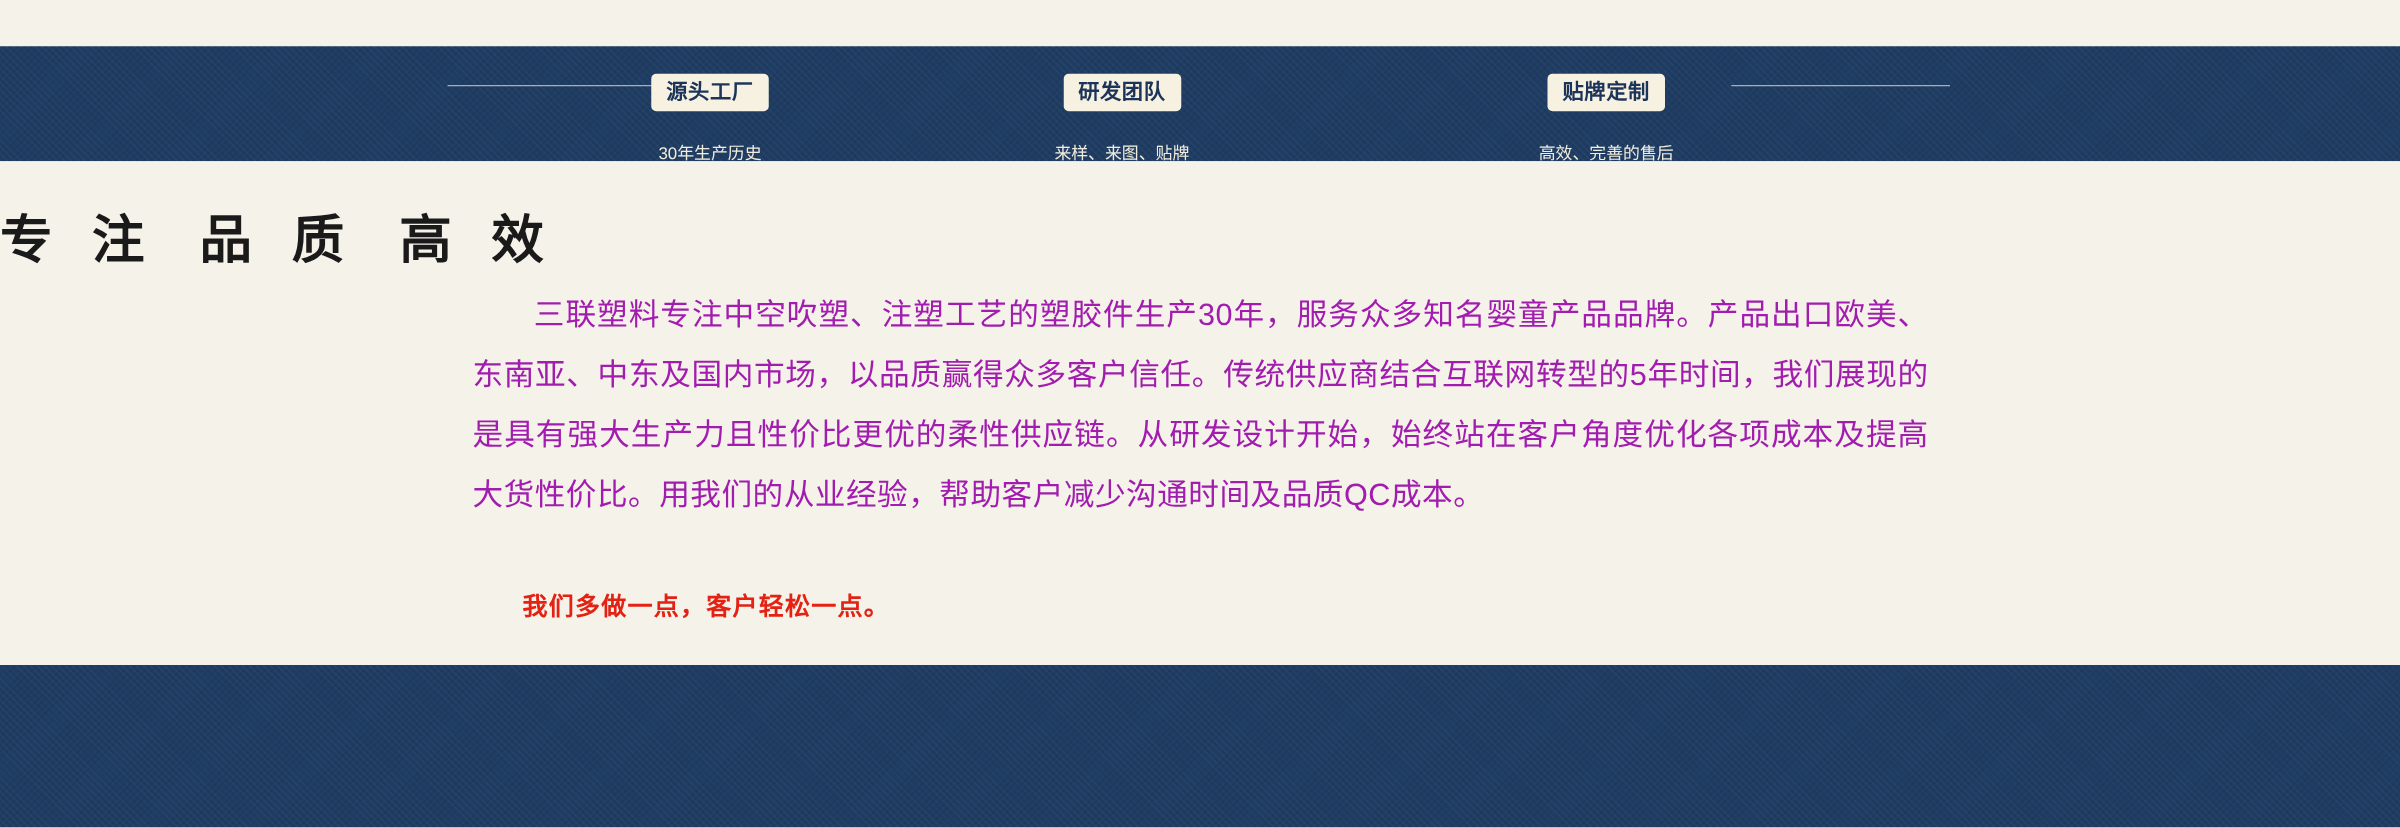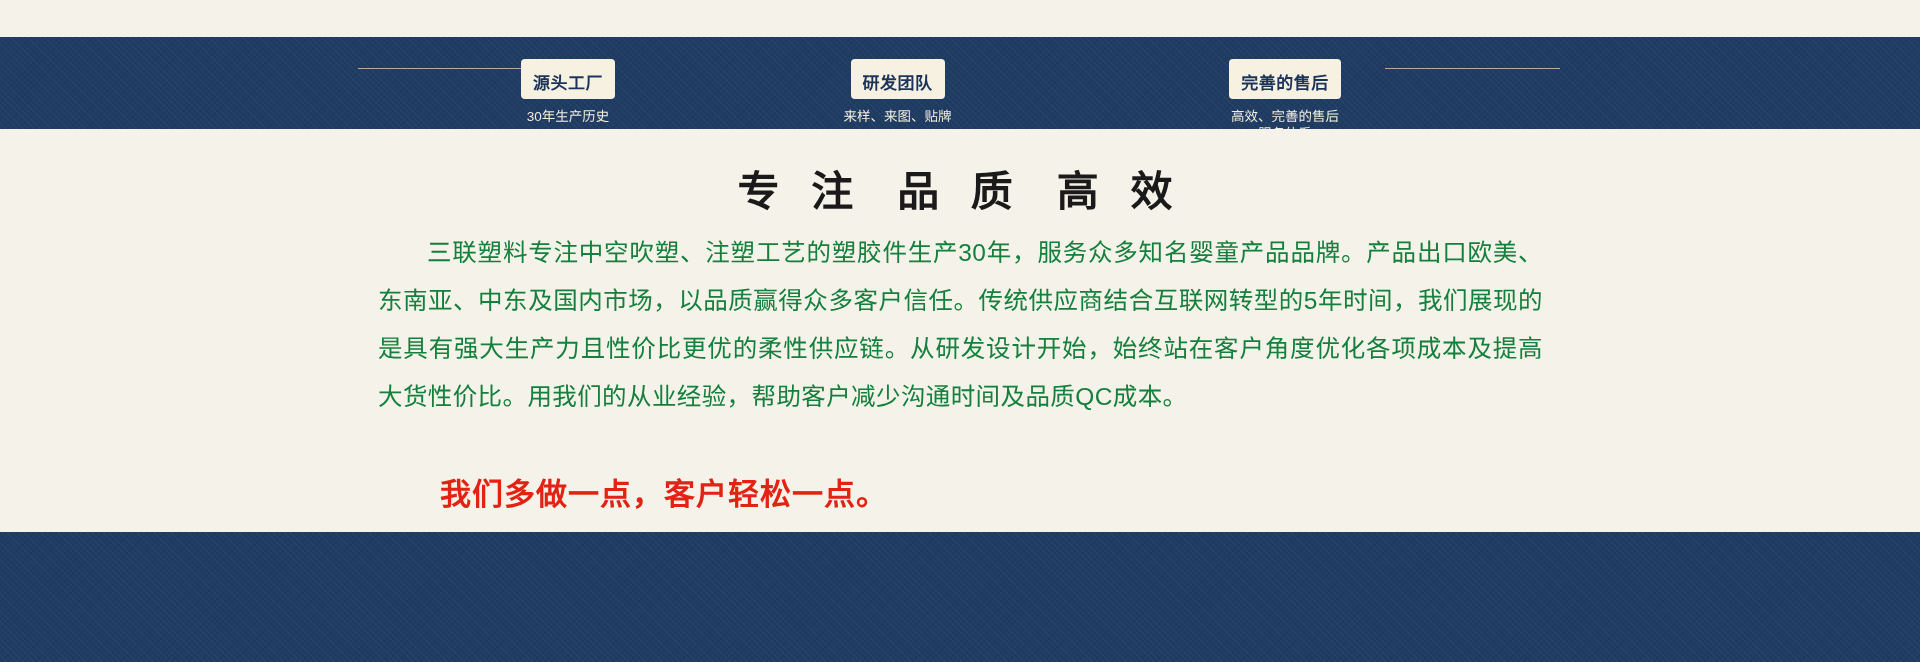--- a/index.html
+++ b/index.html
@@ -60,27 +60,27 @@
     text-align: center;
     color: #f3efe2;
   }
   .feature .badge {
     display: inline-block;
     background: #f6f1e0;
     color: #1c3459;
     font-size: 17px;
     font-weight: bold;
     line-height: 1;
-    padding: 16px 12px 7px 12px;
+    padding: 6px 12px 7px 12px;
     border-radius: 4px;
     letter-spacing: 0.5px;
     white-space: nowrap;
   }
   .feature .desc {
-    margin-top: 9px;
+    margin-top: 25px;
     font-size: 13.5px;
     line-height: 17px;
     color: #f1ecdd;
     white-space: nowrap;
   }
   .feature .desc span { display: block; }
 
   .f0 { left: 478px;  width: 180px; }
   .f1 { left: 645px;  width: 180px; }
   .f2 { left: 810px;  width: 175px; }
@@ -97,47 +97,47 @@
     width: 1920px;
     height: 403px;
     background: #f5f2e9;
   }
 
   .headline {
     position: absolute;
     left: 0;
     top: 28px;
     width: 1920px;
-    text-align: center;
+    text-align: left;
     font-size: 42px;
     font-weight: bold;
     color: #1a1a1a;
     letter-spacing: 10px;
   }
   .headline .gap { display: inline-block; width: 34px; }
 
   .paragraph {
     position: absolute;
     left: 378px;
     top: 100px;
     width: 1165px;
     font-size: 24.5px;
     line-height: 48px;
-    color: #15803d;
+    color: #a21caf;
     text-align: justify;
     text-indent: 2em;
     letter-spacing: 0.4px;
   }
 
   .slogan {
     position: absolute;
     left: 378px;
     top: 340px;
     width: 1165px;
-    font-size: 31px;
+    font-size: 20px;
     font-weight: bold;
     color: #e32213;
     text-indent: 2em;
     letter-spacing: 1px;
   }
 
   
   .bottom-band {
     position: absolute;
     left: 0;
@@ -180,21 +180,21 @@
 
       <div class="feature f2">
         <div class="badge">研发团队</div>
         <div class="desc">
           <span>来样、来图、贴牌</span>
         </div>
       </div>
 
 
       <div class="feature f4">
-        <div class="badge">完善的售后</div>
+        <div class="badge">贴牌定制</div>
         <div class="desc">
           <span>高效、完善的售后</span>
           <span>服务体系</span>
         </div>
       </div>
     </div>
   </div>
 
   <div class="content">
     <div class="headline"><span>专 注</span><span class="gap"></span><span>品 质</span><span class="gap"></span><span>高 效</span></div>

